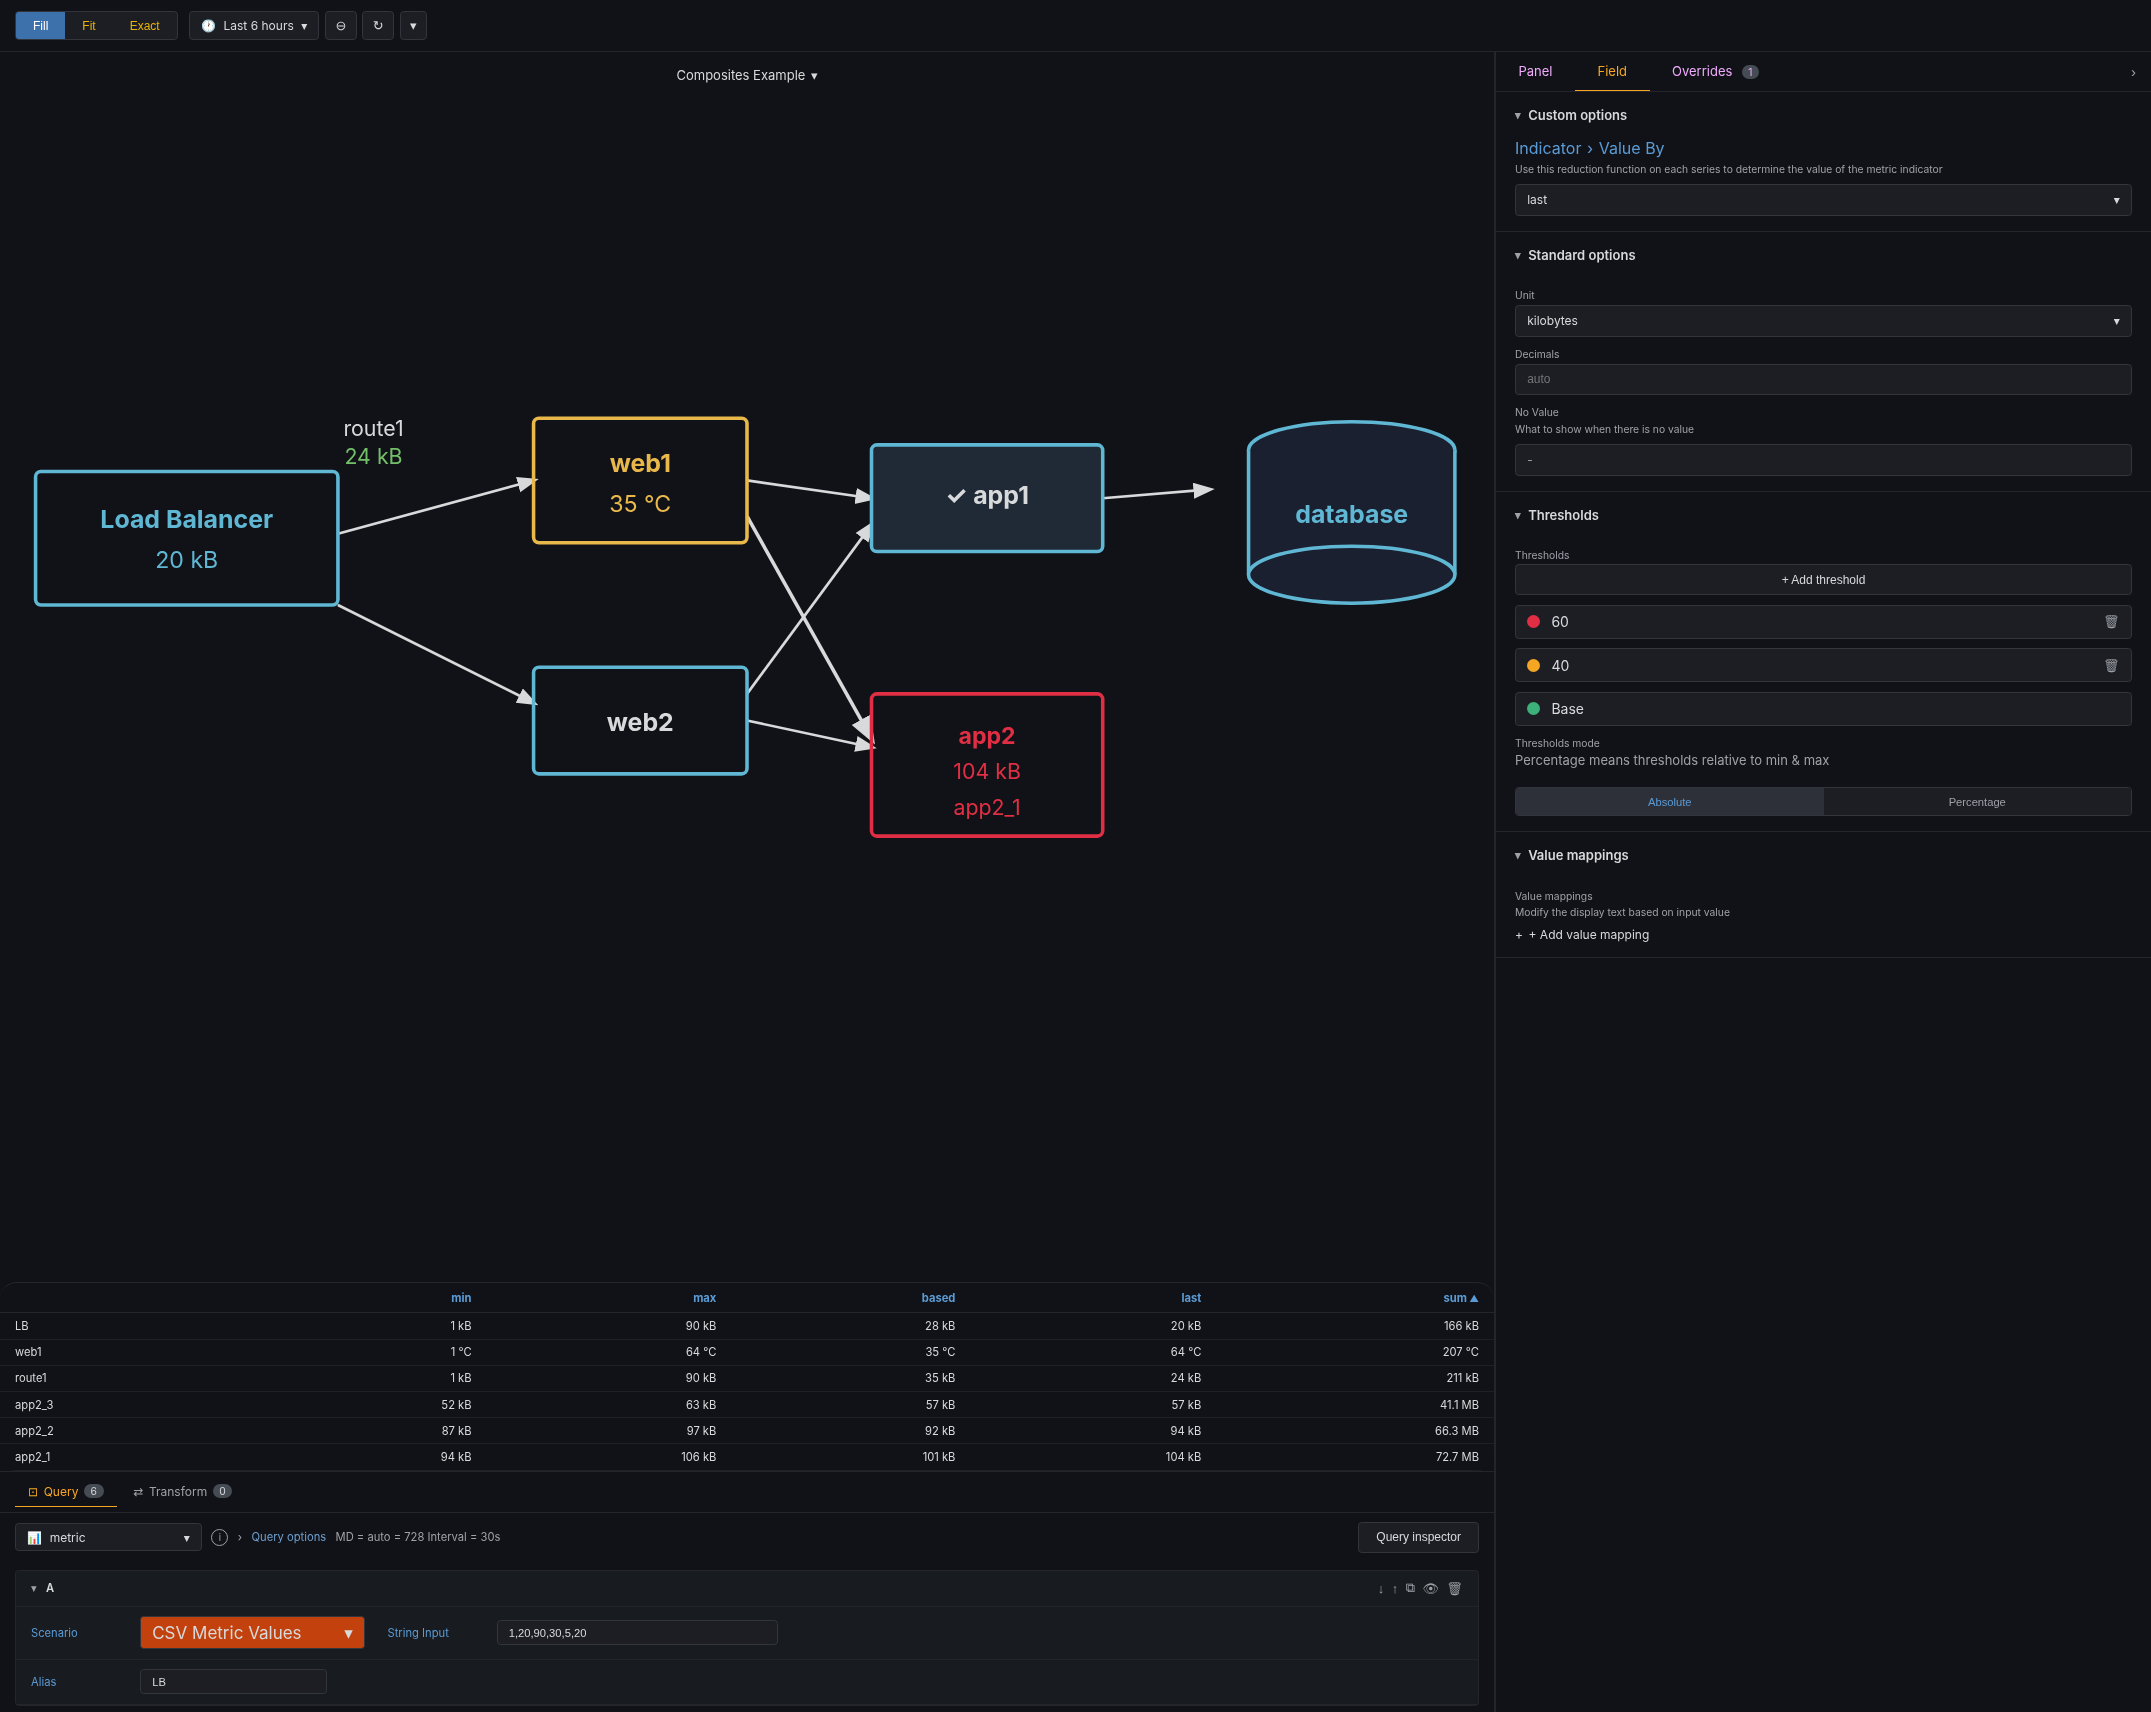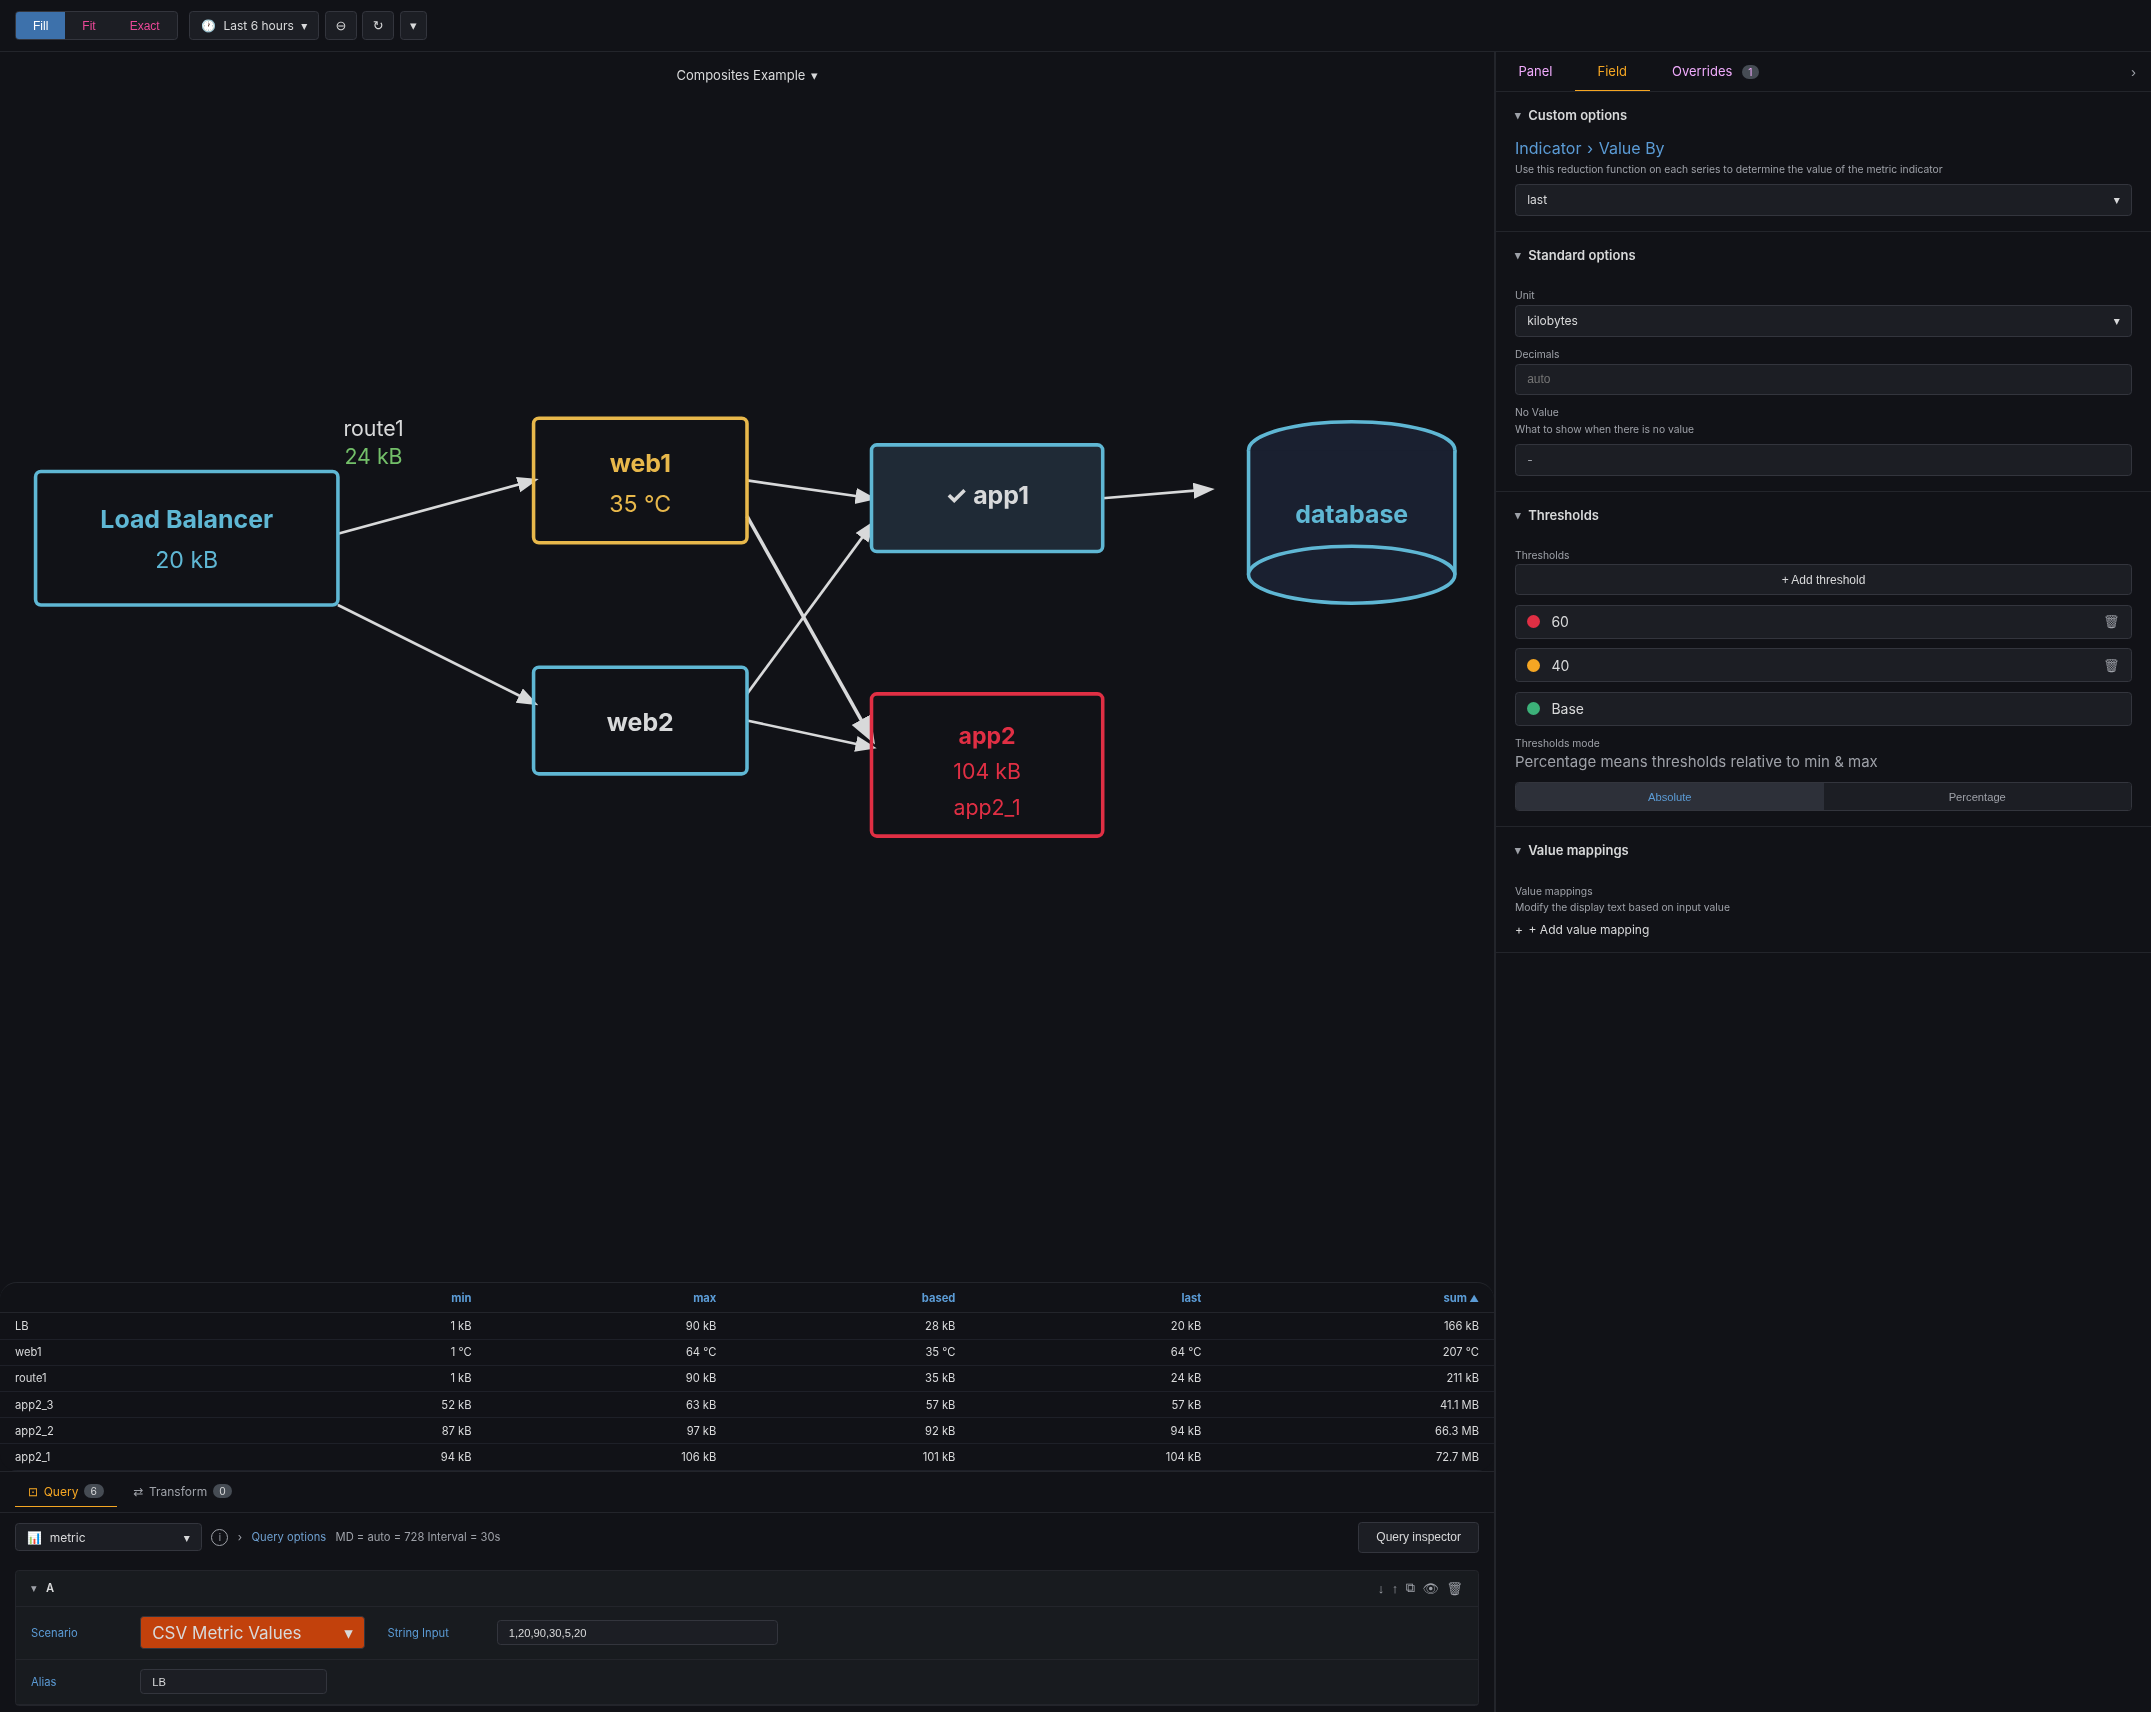--- a/index.html
+++ b/index.html
@@ -30,21 +30,21 @@
     .btn-group {
       display: flex;
       background: #1c1e24;
       border-radius: 3.7px;
       overflow: hidden;
       border: 0.9px solid #33353d;
     }
     .btn-group button {
       background: none;
       border: none;
-      color: #ec4899;
+      color: #eab308;
       padding: 5.6px 17px;
       cursor: pointer;
       font-size: 12px;
     }
     .btn-group button.active {
       background: #3d71ab;
       color: #fff;
     }
     .time-picker {
       display: flex;
@@ -428,22 +428,22 @@
     .threshold-mode-row {
       margin-top: 11.2px;
     }
     .threshold-mode-label {
       color: #9ea1a8;
       font-size: 10.3px;
       margin-bottom: 3.7px;
     }
     .threshold-mode-sublabel {
       color: #9ea1a8;
-      font-size: 15px;
-      margin-bottom: 11px;
+      font-size: 13px;
+      margin-bottom: 19px;
     }
     .mode-toggle {
       display: flex;
       border-radius: 3.7px;
       overflow: hidden;
       border: 0.9px solid #33353d;
     }
     .mode-toggle-btn {
       flex: 1;
       padding: 7.5px;

